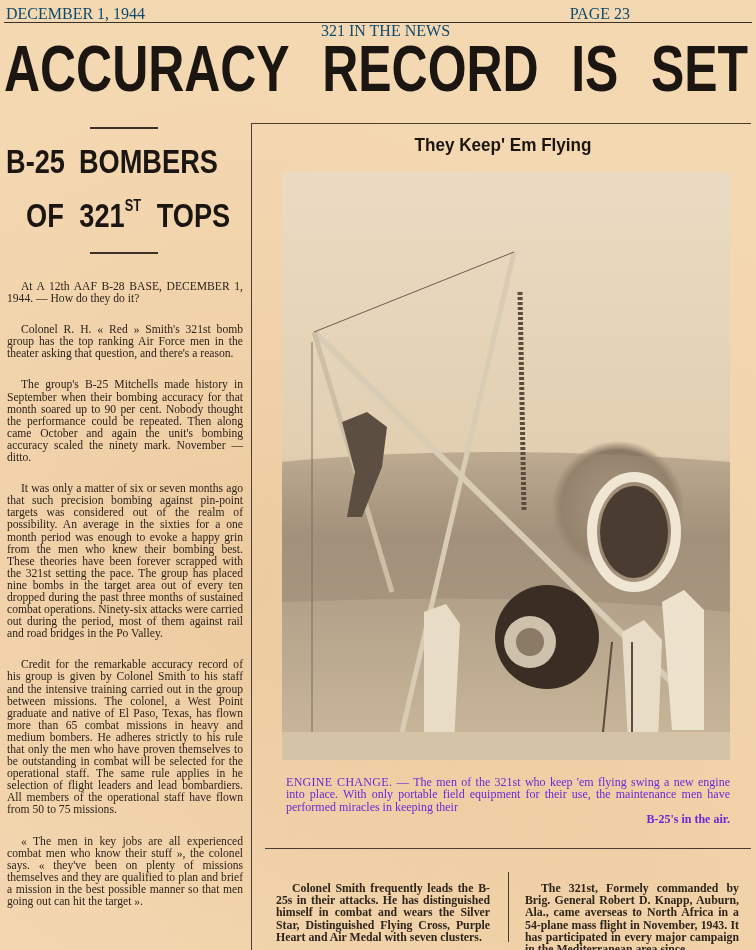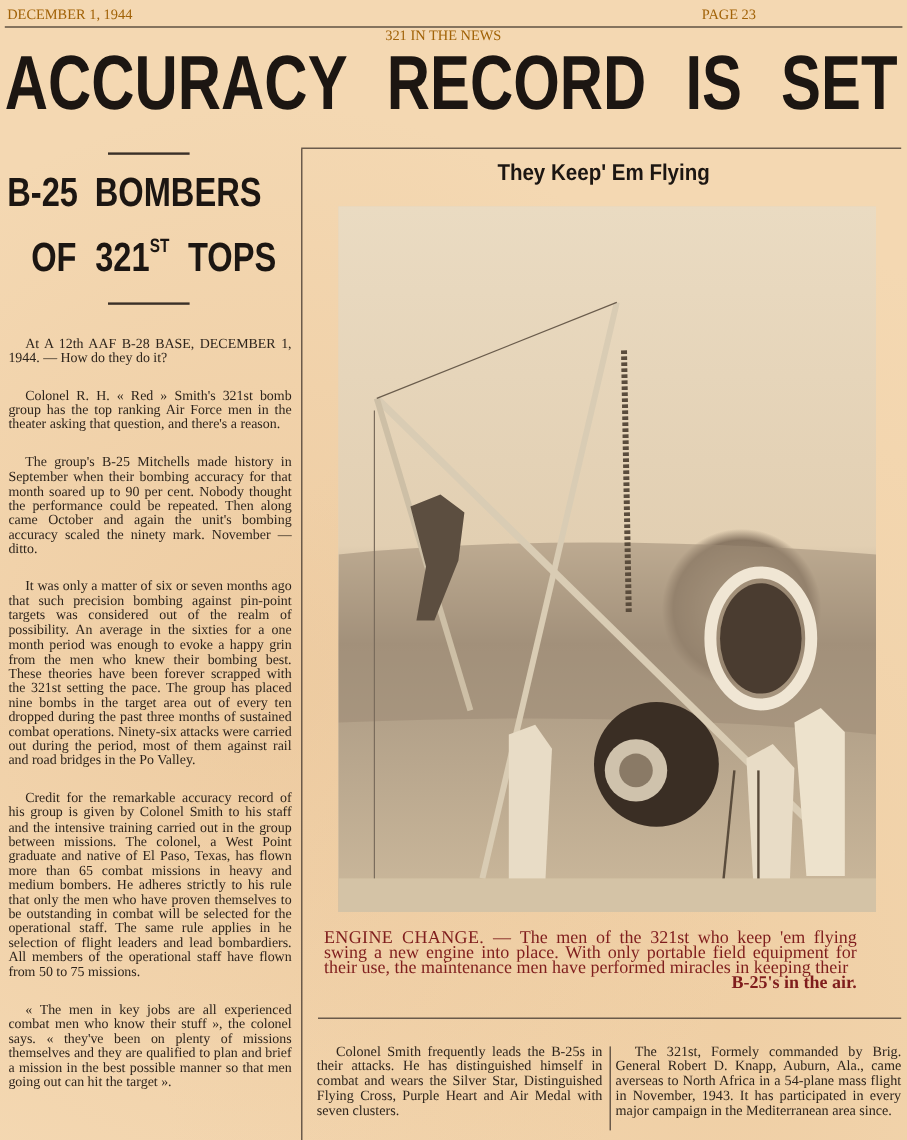--- a/index.html
+++ b/index.html
@@ -7,21 +7,21 @@
     width: 756px; height: 950px; overflow: hidden; position: relative;
     background: #f4d8b2;
     background-image:
       radial-gradient(ellipse at 30% 60%, rgba(225,180,130,0.35), transparent 60%),
       radial-gradient(ellipse at 80% 90%, rgba(230,190,140,0.35), transparent 55%);
     color: #2a2218;
     font-family: "Liberation Serif", serif;
   }
   .masthead {
     position: absolute; left: 0; top: 0; width: 636px; height: 24px;
-    font-family: "Liberation Serif", serif; font-size: 12px; color: #a16207;
+    font-family: "Liberation Serif", serif; font-size: 16px; color: #0c4a6e;
   }
   .masthead .date { position: absolute; left: 6px; top: 5px; }
   .masthead .pub { position: absolute; left: 321px; top: 22px; }
   .masthead .page { position: absolute; right: 6px; top: 5px; }
   .rule-top { position: absolute; left: 4px; top: 22px; width: 748px; height: 1px; background: #3a3028; }
 
   .headline {
     position: absolute; left: 4px; top: 34px; width: 748px; height: 70px;
     font-family: "Liberation Sans", sans-serif; font-weight: bold;
     font-size: 64px; line-height: 70px; letter-spacing: 0px;
@@ -61,31 +61,31 @@
     position: absolute; left: 282px; top: 172px; width: 448px; height: 588px;
     background: #e6d3b6;
     background-image:
       radial-gradient(circle at 75% 57%, #b8a68c 0, #8a7864 12%, transparent 14%),
       linear-gradient(180deg, #eadbc2 0%, #e2cfb2 48%, #a99882 62%, #ccb99c 100%);
     overflow: hidden;
   }
   .photo svg { position: absolute; left: 0; top: 0; }
 
   .caption {
-    position: absolute; left: 270px; top: 776px; width: 444px;
-    font-size: 15px; line-height: 12.4px; text-align: justify; color: #7f1d1d;
+    position: absolute; left: 286px; top: 776px; width: 444px;
+    font-size: 12px; line-height: 12.4px; text-align: justify; color: #6d28d9;
   }
   .caption .lead { letter-spacing: 0.3px; }
   .caption .last { display: block; text-align: right; font-weight: bold; }
 
   .col-bottom {
     position: absolute; top: 870px; width: 238px;
     font-size: 11.8px; line-height: 12.2px; text-align: justify; color: #2d241c;
   }
-  .col-bottom p { margin: 0; text-indent: 16px; }
+  .col-bottom p { margin: 12px; text-indent: 16px; font-weight: bold; }
 </style>
 </head>
 <body>
 
 <div class="masthead">
   <span class="date">DECEMBER 1, 1944</span>
   <span class="pub">321 IN THE NEWS</span>
   <span class="page">PAGE 23</span>
 </div>
 <div class="rule-top"></div>

